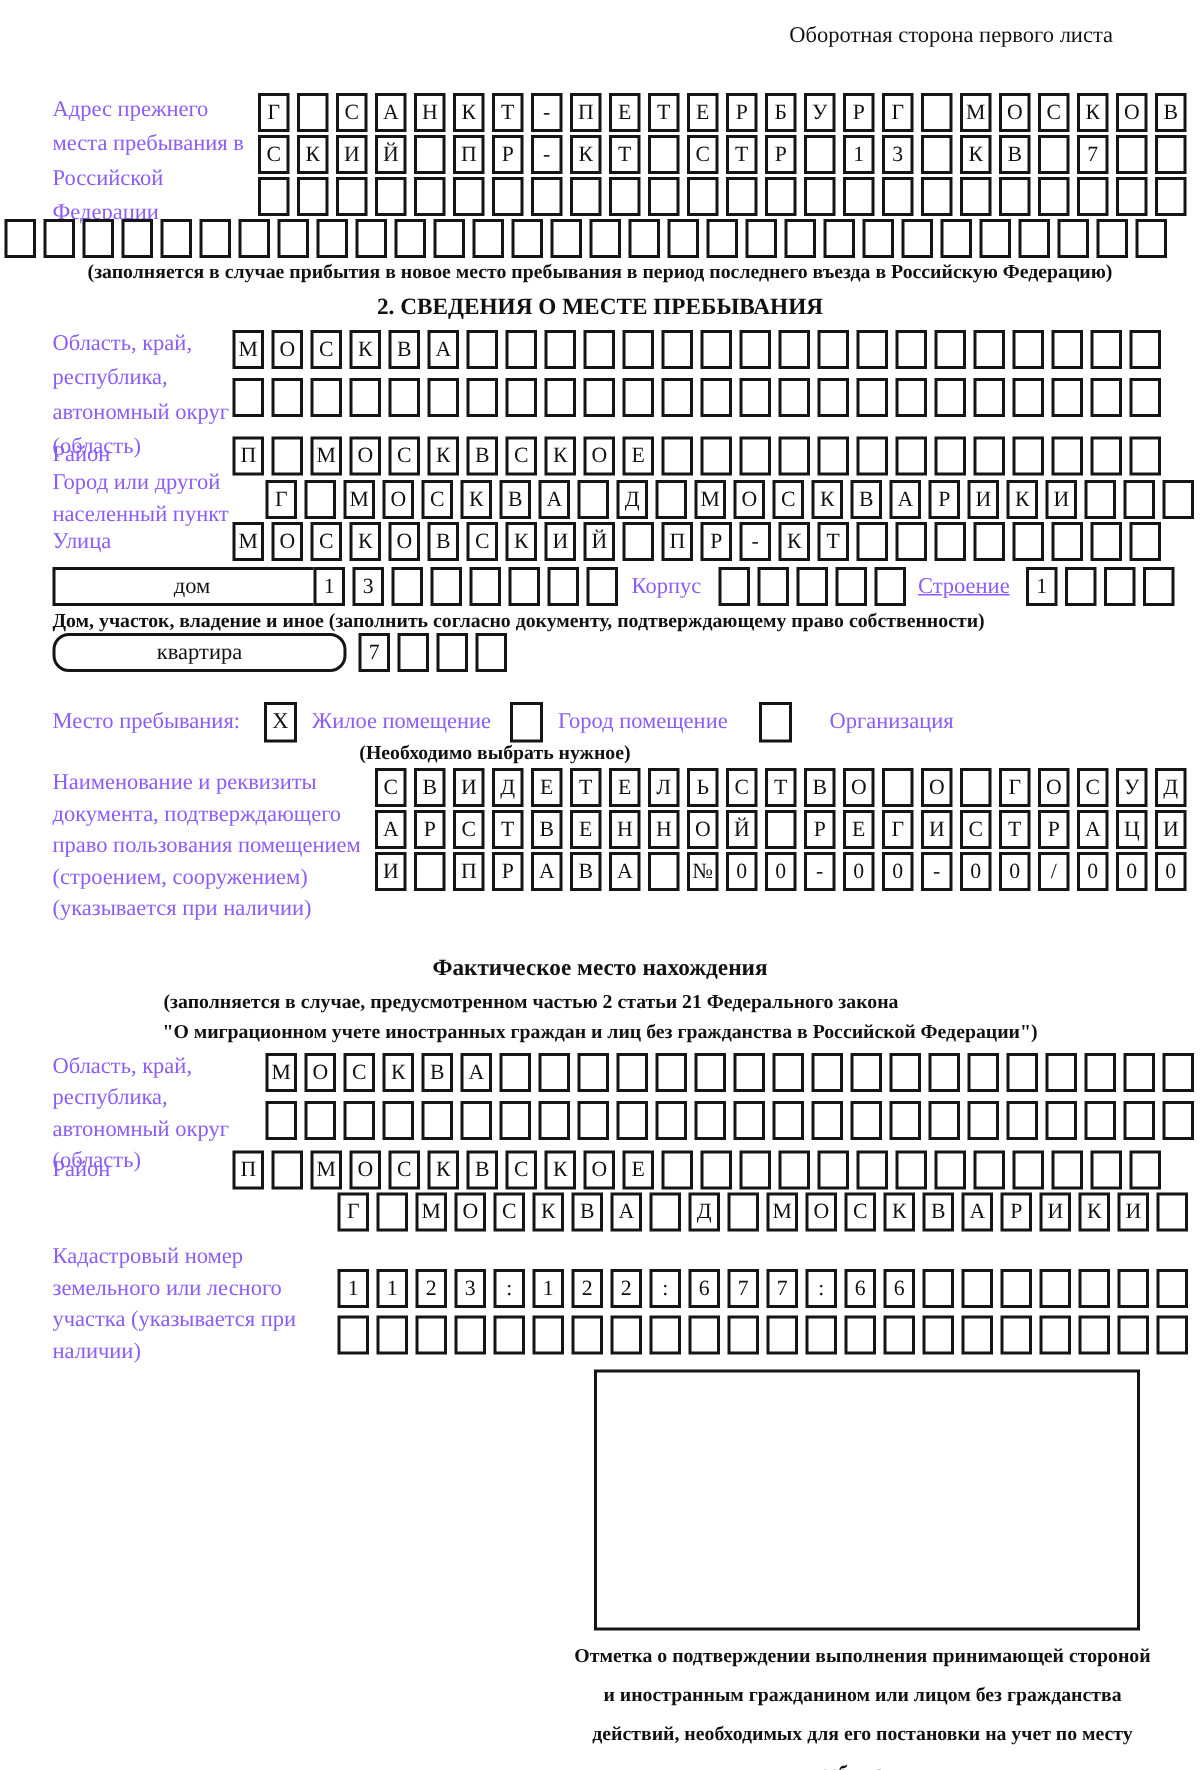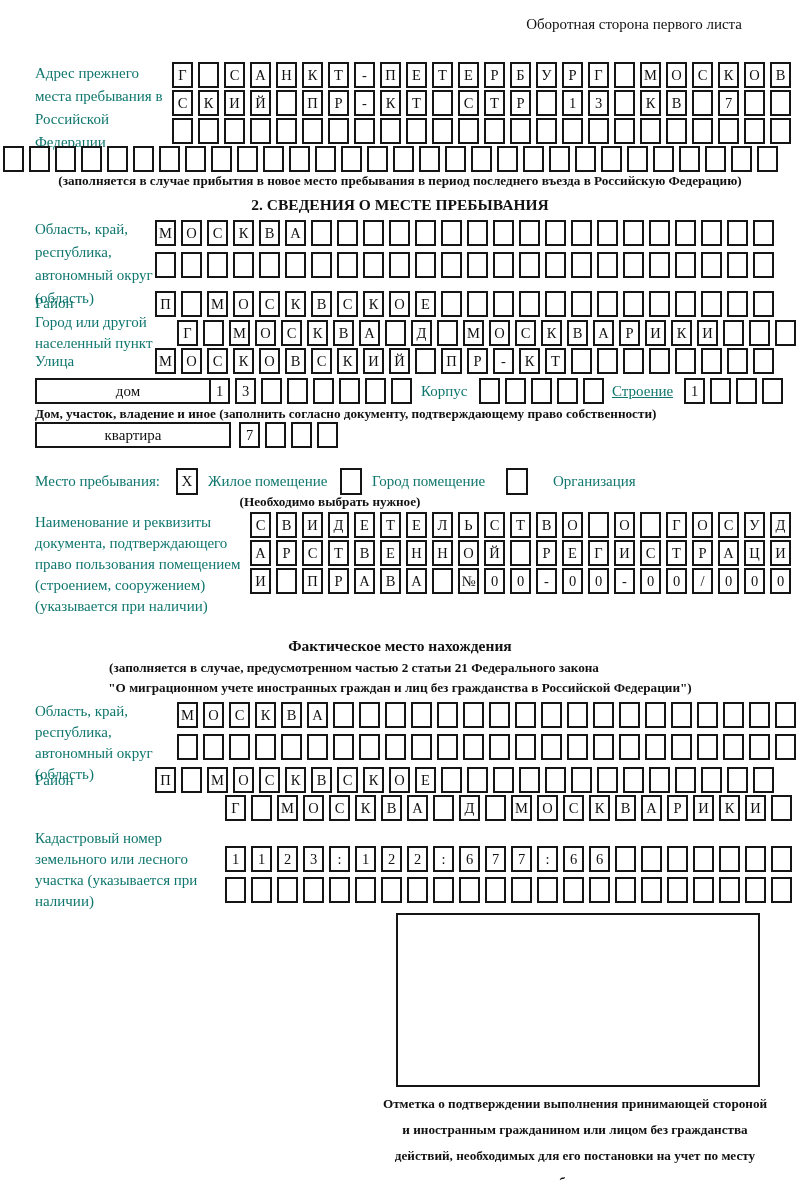--- a/index.html
+++ b/index.html
@@ -13,21 +13,21 @@
   .cell {
     box-sizing:border-box; width:21px; height:26px; flex:0 0 21px;
     border:2px solid #151515; background:#fff;
     display:flex; align-items:center; justify-content:center;
     font-size:14.5px; line-height:1; color:#111;
   }
   .wbox {
     position:absolute; box-sizing:border-box; height:26px; border:2px solid #151515;
     display:flex; align-items:center; justify-content:center; font-size:15px;
   }
-  .lbl { position:absolute; font-size:15px; line-height:23px; color:#0f766e; }
+  .lbl { position:absolute; font-size:15px; line-height:23px; color:#8b5cf6; }
   .lbl-tight { line-height:21px; }
   .note { position:absolute; font-size:13.2px; color:#111;font-weight:bold; }
   .heading { position:absolute; width:800px; text-align:center; font-weight:bold; font-size:15.5px; }
   .center { text-align:center; }
   .chk {
     position:absolute; box-sizing:border-box; width:22px; height:27px;
     border:2px solid #151515; display:flex; align-items:center; justify-content:center;
     font-size:15px;
   }
   .stamp { position:absolute; border:2px solid #151515; background:#fff; }
@@ -313,21 +313,21 @@
     </div>
   <div class="lbl" style="top:380px; left:612px;text-decoration:underline;">Строение</div>
   <div class="row" style="top:378px; left:684px;">
       <span class="cell">1</span>
       <span class="cell"></span>
       <span class="cell"></span>
       <span class="cell"></span>
     </div>
   <div class="note" style="top:406px; left:35px;">Дом, участок, владение и иное (заполнить согласно документу, подтверждающему право собственности)</div>
 
-  <div class="wbox" style="top:422px; left:35px; width:196px;">квартира</div>
+  <div class="wbox" style="top:422px; left:35px; width:196px;border-radius:11px;">квартира</div>
   <div class="row" style="top:422px; left:239px;">
       <span class="cell">7</span>
       <span class="cell"></span>
       <span class="cell"></span>
       <span class="cell"></span>
     </div>
 
   <div class="lbl" style="top:470px; left:35px;">Место пребывания:</div>
   <div class="chk" style="top:468px; left:176px;">X</div>
   <div class="lbl" style="top:470px; left:208px;">Жилое помещение</div>

